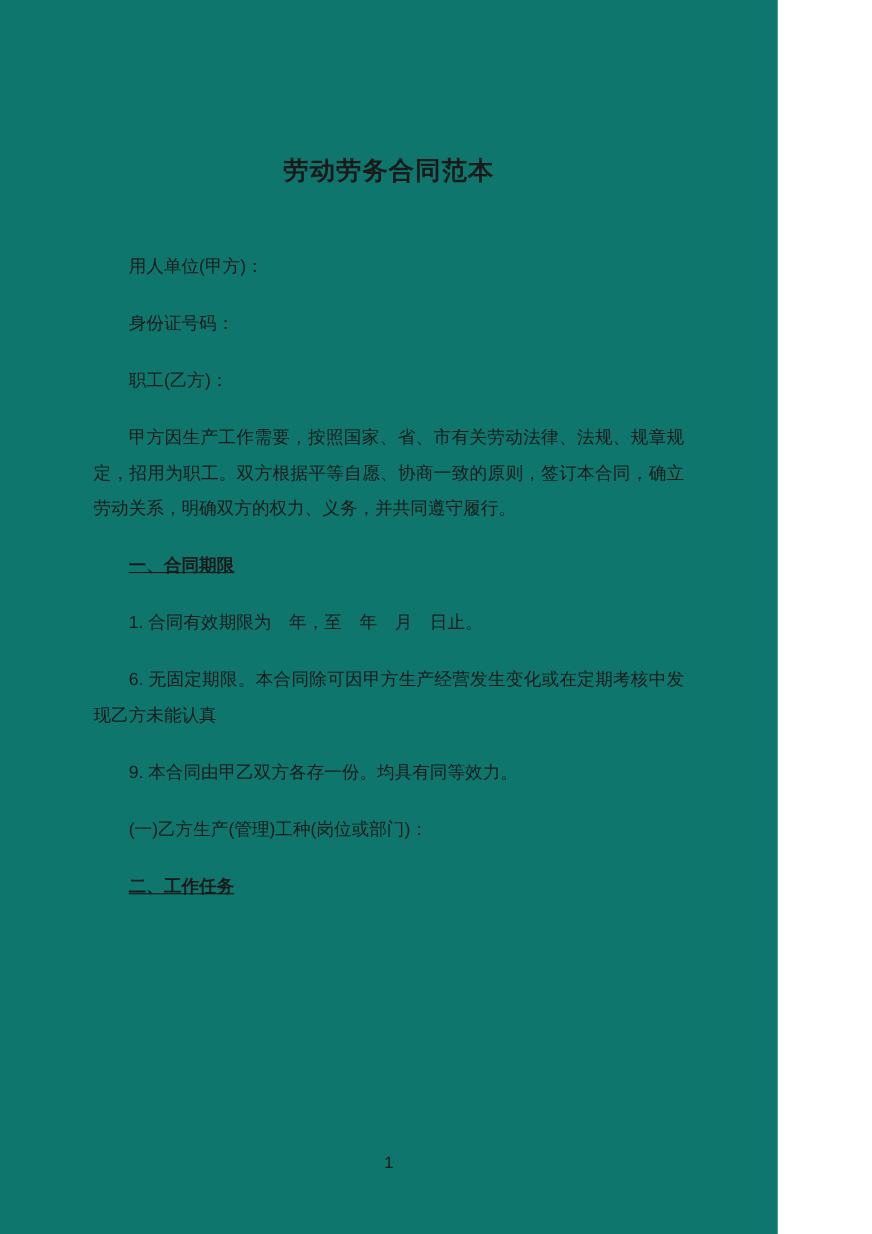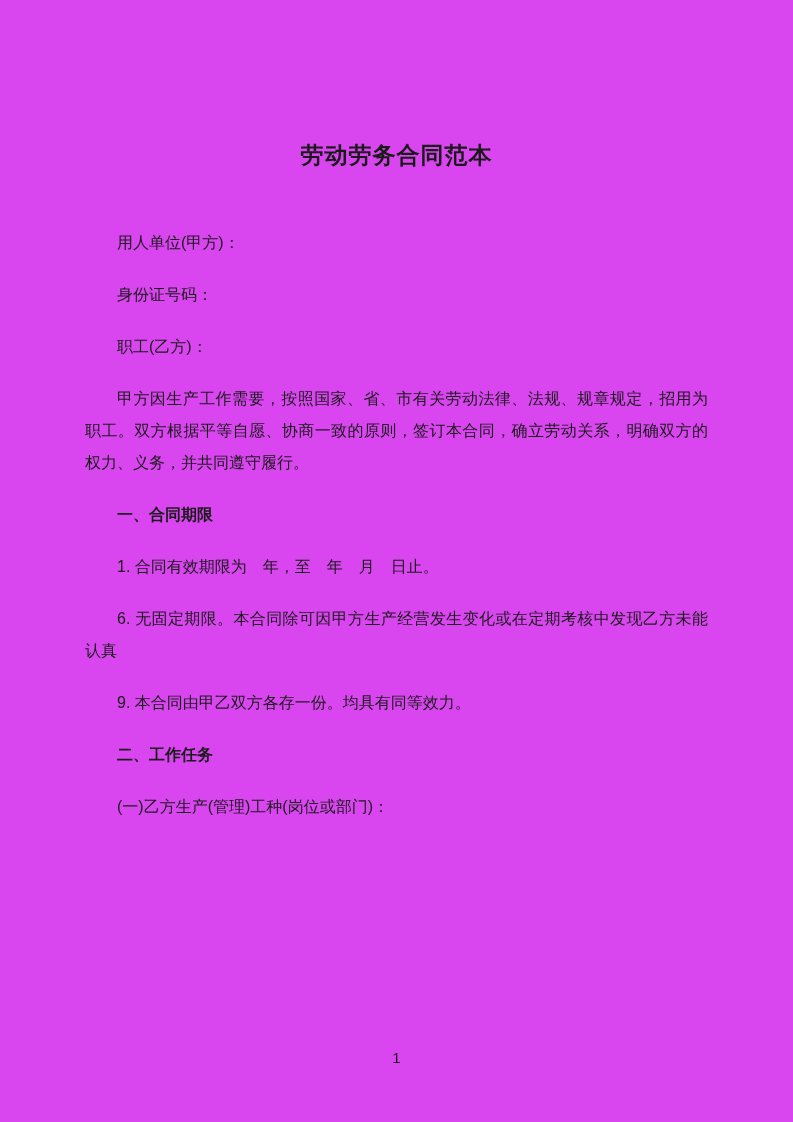--- a/index.html
+++ b/index.html
@@ -2,23 +2,23 @@
 <html><head>
 <meta charset="utf-8">
 <style>
   html, body {
     margin: 0;
     padding: 0;
     background: #ffffff;
   }
   .page {
     position: relative;
-    width: 793px;
+    width: 707px;
     height: 1122px;
-    background: #d946ef;
+    background: #0f766e;
     color: #1a1a1a;
     font-family: "Liberation Sans", "DejaVu Sans", sans-serif;
     overflow: hidden;
   }
   .content {
     padding: 0 85px;
   }
   .doc-title {
     margin: 138px 0 0 0;
     text-align: center;
@@ -33,20 +33,21 @@
   .para {
     margin: 0 0 20px 0;
     font-size: 16px;
     line-height: 32px;
     text-indent: 32px;
     text-align: justify;
     word-break: break-all;
   }
   .para.heading {
     font-weight: 700;
+    text-decoration: underline;
   }
   .page-number {
     position: absolute;
     top: 1046px;
     left: 0;
     right: 0;
     text-align: center;
     font-size: 15px;
     line-height: 24px;
     color: #1a1a1a;
@@ -61,19 +62,19 @@
 
     <div class="body-text">
       <p class="para">用人单位(甲方)：</p>
       <p class="para">身份证号码：</p>
       <p class="para">职工(乙方)：</p>
       <p class="para">甲方因生产工作需要，按照国家、省、市有关劳动法律、法规、规章规定，招用为职工。双方根据平等自愿、协商一致的原则，签订本合同，确立劳动关系，明确双方的权力、义务，并共同遵守履行。</p>
       <p class="para heading">一、合同期限</p>
       <p class="para">1. 合同有效期限为　年，至　年　月　日止。</p>
       <p class="para">6. 无固定期限。本合同除可因甲方生产经营发生变化或在定期考核中发现乙方未能认真</p>
       <p class="para">9. 本合同由甲乙双方各存一份。均具有同等效力。</p>
+      <p class="para">(一)乙方生产(管理)工种(岗位或部门)：</p>
       <p class="para heading">二、工作任务</p>
-      <p class="para">(一)乙方生产(管理)工种(岗位或部门)：</p>
     </div>
   </div>
 
   <div class="page-number">1</div>
 </div>
 
 </body></html>

